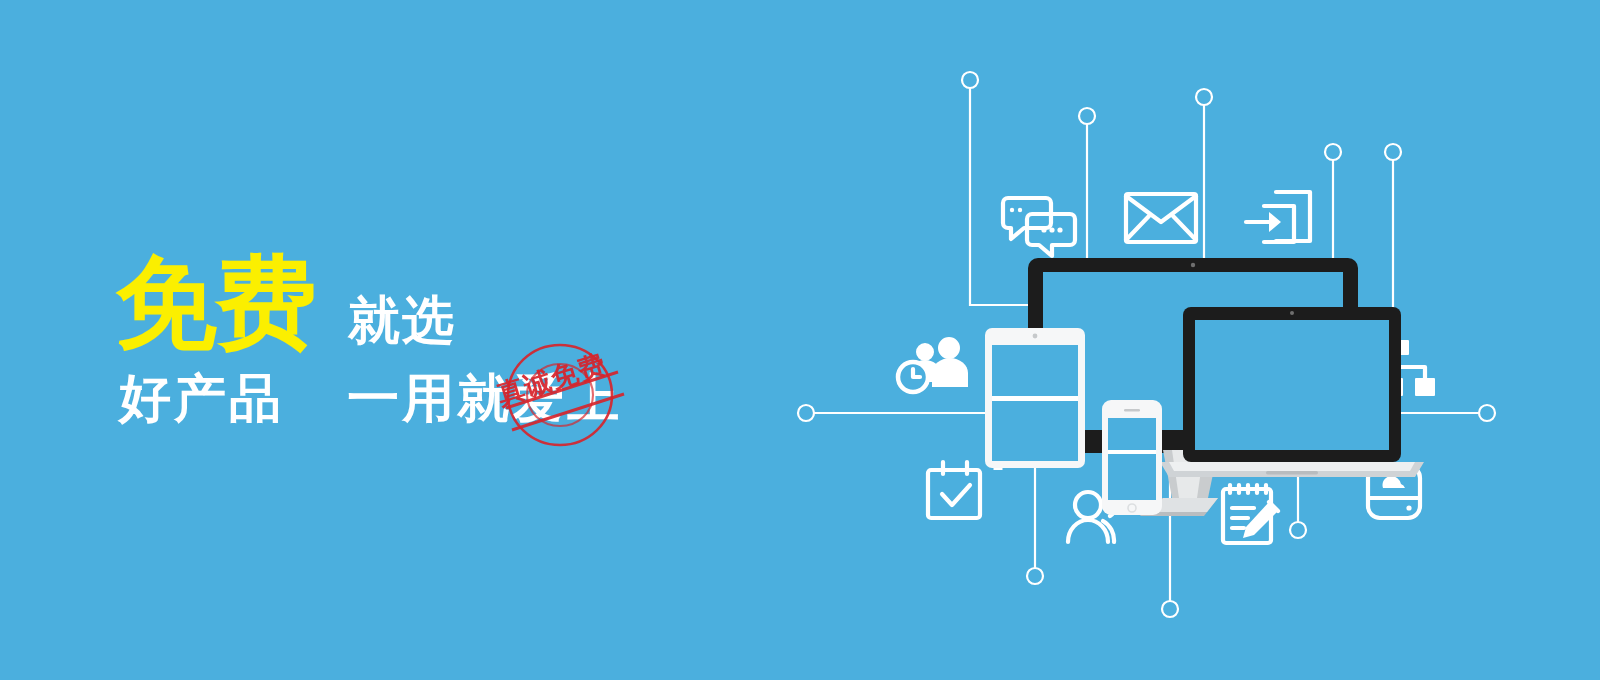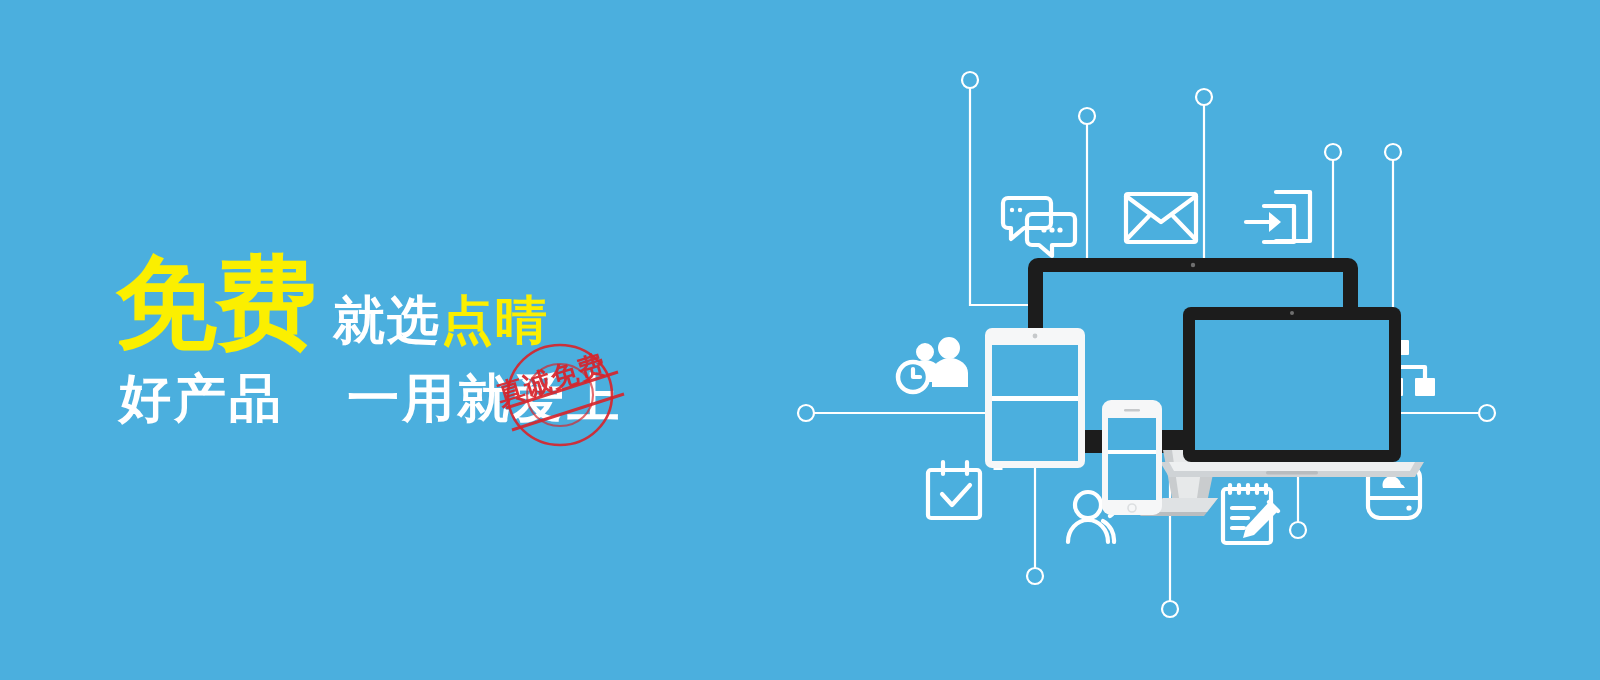--- a/index.html
+++ b/index.html
@@ -25,20 +25,21 @@
     height: 290px;
   }
 
   .headline {
     position: absolute;
     left: 0;
     top: 82px;
     display: flex;
     align-items: baseline;
     white-space: nowrap;
+    gap: 24px;
   }
   .hl-free {
     font-size: 102px;
     line-height: 1;
     font-weight: bold;
     color: #fbef00;
     letter-spacing: -2px;
   }
   .hl-oa {
     font-size: 112px;
@@ -46,21 +47,21 @@
     font-weight: bold;
     color: #fbef00;
     letter-spacing: -4px;
     margin-left: -2px;
   }
   .hl-sub {
     font-size: 52px;
     line-height: 1;
     font-weight: bold;
     color: #ffffff;
-    margin-left: 18px;
+    margin-left: 9px;
     letter-spacing: 2px;
   }
   .hl-brand {
     font-size: 52px;
     line-height: 1;
     font-weight: bold;
     color: #fbef00;
     letter-spacing: 2px;
   }
 
@@ -122,21 +123,20 @@
 </head>
 <body>
 
 <div id="banner">
 
   <div id="copy">
 
     <div class="headline">
       <span class="hl-free">免费</span>
       <span class="hl-sub">就选</span>
-      <span class="hl-brand">点晴</span>
     </div>
 
     <div class="subline">好产品   一用就爱上</div>
 
     <div id="stamp">
       <svg width="140" height="110" viewBox="0 0 140 110">
         <g fill="none" stroke="#d8232a" stroke-width="2.6" opacity=".9">
           <ellipse cx="70" cy="53" rx="52" ry="50"></ellipse>
           <ellipse cx="70" cy="53" rx="33" ry="31" stroke-width="2.1" opacity=".75"></ellipse>
         </g>

